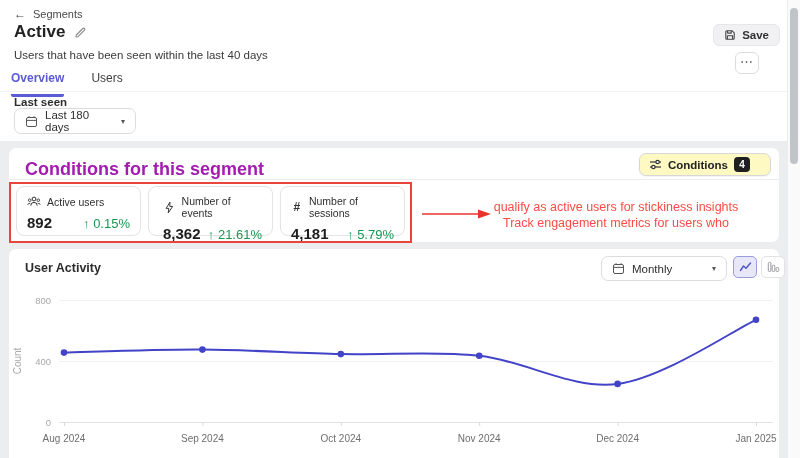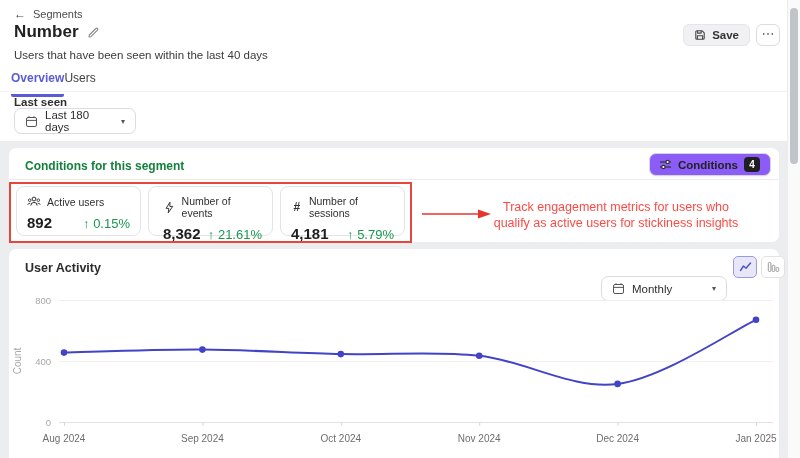--- a/index.html
+++ b/index.html
@@ -8,58 +8,58 @@
   .content { position:absolute; left:0; top:0; width:787px; height:458px; }
 
   
   .header { position:absolute; left:0; top:0; width:787px; height:141px; background:#ffffff; }
   .breadcrumb { position:absolute; left:14px; top:7px; font-size:11px; color:#4b4b4b; display:flex; align-items:center; gap:7px; cursor:pointer; }
   .back-arrow { font-size:12px; color:#444; }
   .title-row { position:absolute; left:14px; top:22px; display:flex; align-items:center; gap:8px; }
   .page-title { font-size:17px; font-weight:700; color:#222; letter-spacing:.1px; }
   .pencil { width:13px; height:13px; cursor:pointer; }
   .subtitle { position:absolute; left:14px; top:49px; font-size:11.5px; color:#3a3a3a; }
-  .hdr-actions { position:absolute; right:7px; top:24px; display:flex; gap:6px; align-items:center; }
+  .hdr-actions { position:absolute; right:7px; top:24px; display:flex; gap:6px; align-items:center;flex-direction:column; }
   .btn-save { display:flex; align-items:center; gap:6px; background:#f1f1f3; border:1px solid #e6e6e9; border-radius:6px; height:22px; padding:0 10px; font-size:11.5px; font-weight:600; color:#333; cursor:pointer; }
   .btn-more { background:#fff; border:1px solid #dcdcdf; border-radius:6px; height:22px; width:24px; display:flex; align-items:center; justify-content:center; font-size:13px; color:#444; cursor:pointer; line-height:1; padding-bottom:4px; }
-  .tabs { position:absolute; left:11px; top:71px; display:flex; }
+  .tabs { position:absolute; left:11px; top:71px; display:flex; gap:27px; }
   .tab { font-size:12px; color:#3f3f3f; padding-bottom:9px; cursor:pointer; border-bottom:3px solid transparent; border-radius:2px; }
   .tab.active { color:#5b5bd6; font-weight:600; border-bottom-color:#5b5bd6; }
   .tabs-divider { position:absolute; left:0; top:91px; width:787px; border-top:1px solid #f2f2f3; }
   .filter-label { position:absolute; left:14px; top:96px; font-size:11.5px; font-weight:700; color:#2e2e2e; }
   .dropdown { display:flex; align-items:center; background:#fff; border:1px solid #dcdcde; border-radius:7px; padding:0 10px; gap:7px; cursor:pointer; }
   .dd-lastseen { position:absolute; left:14px; top:108px; width:122px; height:26px; }
   .dd-text { font-size:11.5px; color:#2e2e2e; flex:1; }
   .chev { font-size:8px; color:#555; }
 
   
   .cond-card { position:absolute; left:8px; top:147px; width:772px; height:96px; background:#fff; border-radius:8px; border:1px solid #ededef; }
-  .cond-title { position:absolute; left:16px; top:11px; font-size:12px; font-weight:700; color:#15803d; }
-  .cond-btn { position:absolute; right:8px; top:5px; height:23px; display:flex; align-items:center; gap:6px; background:#8b5cf6; border:1px solid #d7d7da; border-radius:7px; padding:0 10px 0 9px; box-shadow:0 1px 2px rgba(0,0,0,.05); cursor:pointer; }
+  .cond-title { position:absolute; left:16px; top:11px; font-size:18px; font-weight:700; color:#a21caf; }
+  .cond-btn { position:absolute; right:8px; top:5px; height:23px; display:flex; align-items:center; gap:6px; background:#fef9c3; border:1px solid #d7d7da; border-radius:7px; padding:0 20px 0 9px; box-shadow:0 1px 2px rgba(0,0,0,.05); cursor:pointer; }
   .cond-btn-label { font-size:11.5px; font-weight:700; color:#222; }
   .cond-badge { background:#1f1f1f; color:#fff; font-size:10px; font-weight:700; border-radius:4px; min-width:16px; height:15px; display:flex; align-items:center; justify-content:center; }
   .cond-divider { position:absolute; left:0; top:31px; width:100%; border-top:1px solid #ececee; }
   .metric-card { position:absolute; top:38px; width:125px; height:50px; background:#fff; border:1px solid #e4e4e7; border-radius:8px; padding:8px 10px 7px; }
   .mc-0 { left:7px; } .mc-1 { left:139px;padding-left:14px; } .mc-2 { left:271px; }
   .metric-top { display:flex; align-items:center; gap:6px; }
   .metric-label { font-size:10.5px; color:#2f2f2f; }
   .metric-bottom { display:flex; align-items:baseline; justify-content:space-between; margin-top:6px; }
   .metric-value { font-size:15px; font-weight:700; color:#1e1e1e; }
   .metric-change { font-size:13px; font-weight:400; color:#1a9850; }
   .hash-glyph { font-size:12px; font-weight:700; color:#333; width:13px; text-align:center; }
 
   
   .anno-rect { position:absolute; left:9px; top:182px; width:403px; height:61px; border:2px solid #e8453c; pointer-events:none; z-index:5; }
   .anno-arrow { position:absolute; left:420px; top:205px; width:74px; height:18px; pointer-events:none; z-index:5; }
   .anno-text { position:absolute; left:483px; top:200px; width:266px; text-align:center; font-size:12.5px; line-height:15.5px; color:#fb4b45; pointer-events:none; z-index:5; }
 
   
   .activity-card { position:absolute; left:8px; top:248px; width:772px; height:210px; background:#fff; border-radius:8px 8px 0 0; border:1px solid #ededef; border-bottom:none; }
   .activity-title { position:absolute; left:16px; top:12px; font-size:12.5px; font-weight:700; color:#2c2c2c; }
-  .dd-period { position:absolute; left:592px; top:7px; width:126px; height:25px;margin-top:20px; }
+  .dd-period { position:absolute; left:592px; top:7px; width:126px; height:25px; }
   .chart-toggle { position:absolute; left:724px; top:7px; display:flex; gap:4px; }
   .toggle-btn { width:24px; height:22px; border-radius:5px; display:flex; align-items:center; justify-content:center; cursor:pointer; }
   .toggle-line { background:#e7e7f8; border:1px solid #9a9ae0; }
   .toggle-bar { background:#fff; border:1px solid #e2e2e5; }
   #chart-svg { position:absolute; left:0; top:40px; }
 
   
   .scrollbar { position:absolute; right:0; top:0; width:13px; height:458px; background:#fafafa; border-left:1px solid #ececec; }
   .scroll-thumb { position:absolute; left:2px; top:8px; width:8px; height:156px; background:#c0c3c7; border-radius:4px; cursor:pointer; }
 
@@ -70,21 +70,21 @@
 
 <div class="content">
 
   <div class="header">
     <div class="breadcrumb">
       <span class="back-arrow">←</span>
       <span>Segments</span>
     </div>
 
     <div class="title-row">
-      <span class="page-title">Number</span>
+      <span class="page-title">Active</span>
       <svg class="pencil icon-svg" viewBox="0 0 13 13">
         <path d="M2 11 L2.3 9 L8.8 2.5 a1.15 1.15 0 0 1 1.7 1.7 L4 10.7 L2 11 Z" fill="none" stroke="#8a8a8a" stroke-width="1.1" stroke-linejoin="round"></path>
       </svg>
     </div>
 
     <div class="subtitle">Users that have been seen within the last 40 days</div>
 
     <div class="hdr-actions">
       <div class="btn-save">
         <svg class="icon-svg" width="12" height="12" viewBox="0 0 12 12">
@@ -174,22 +174,22 @@
       </div>
     </div>
   </div>
 
   <div class="anno-rect"></div>
   <svg class="anno-arrow" viewBox="0 0 74 18">
     <line x1="2" y1="9" x2="59" y2="9" stroke="#e8352b" stroke-width="1.7"></line>
     <polygon points="58,4.6 71,9 58,13.4" fill="#e8352b"></polygon>
   </svg>
   <div class="anno-text">
+    <div>qualify as active users for stickiness insights</div>
     <div>Track engagement metrics for users who</div>
-    <div>qualify as active users for stickiness insights</div>
   </div>
 
   <div class="activity-card">
     <div class="activity-title">User Activity</div>
 
     <div class="dropdown dd-period">
       <svg class="icon-svg" width="13" height="13" viewBox="0 0 13 13">
         <rect x="1.5" y="2.5" width="10" height="9" rx="1.5" fill="none" stroke="#555" stroke-width="1"></rect>
         <line x1="1.5" y1="5.4" x2="11.5" y2="5.4" stroke="#555" stroke-width="1"></line>
         <line x1="4" y1="1.2" x2="4" y2="3" stroke="#555" stroke-width="1"></line>

